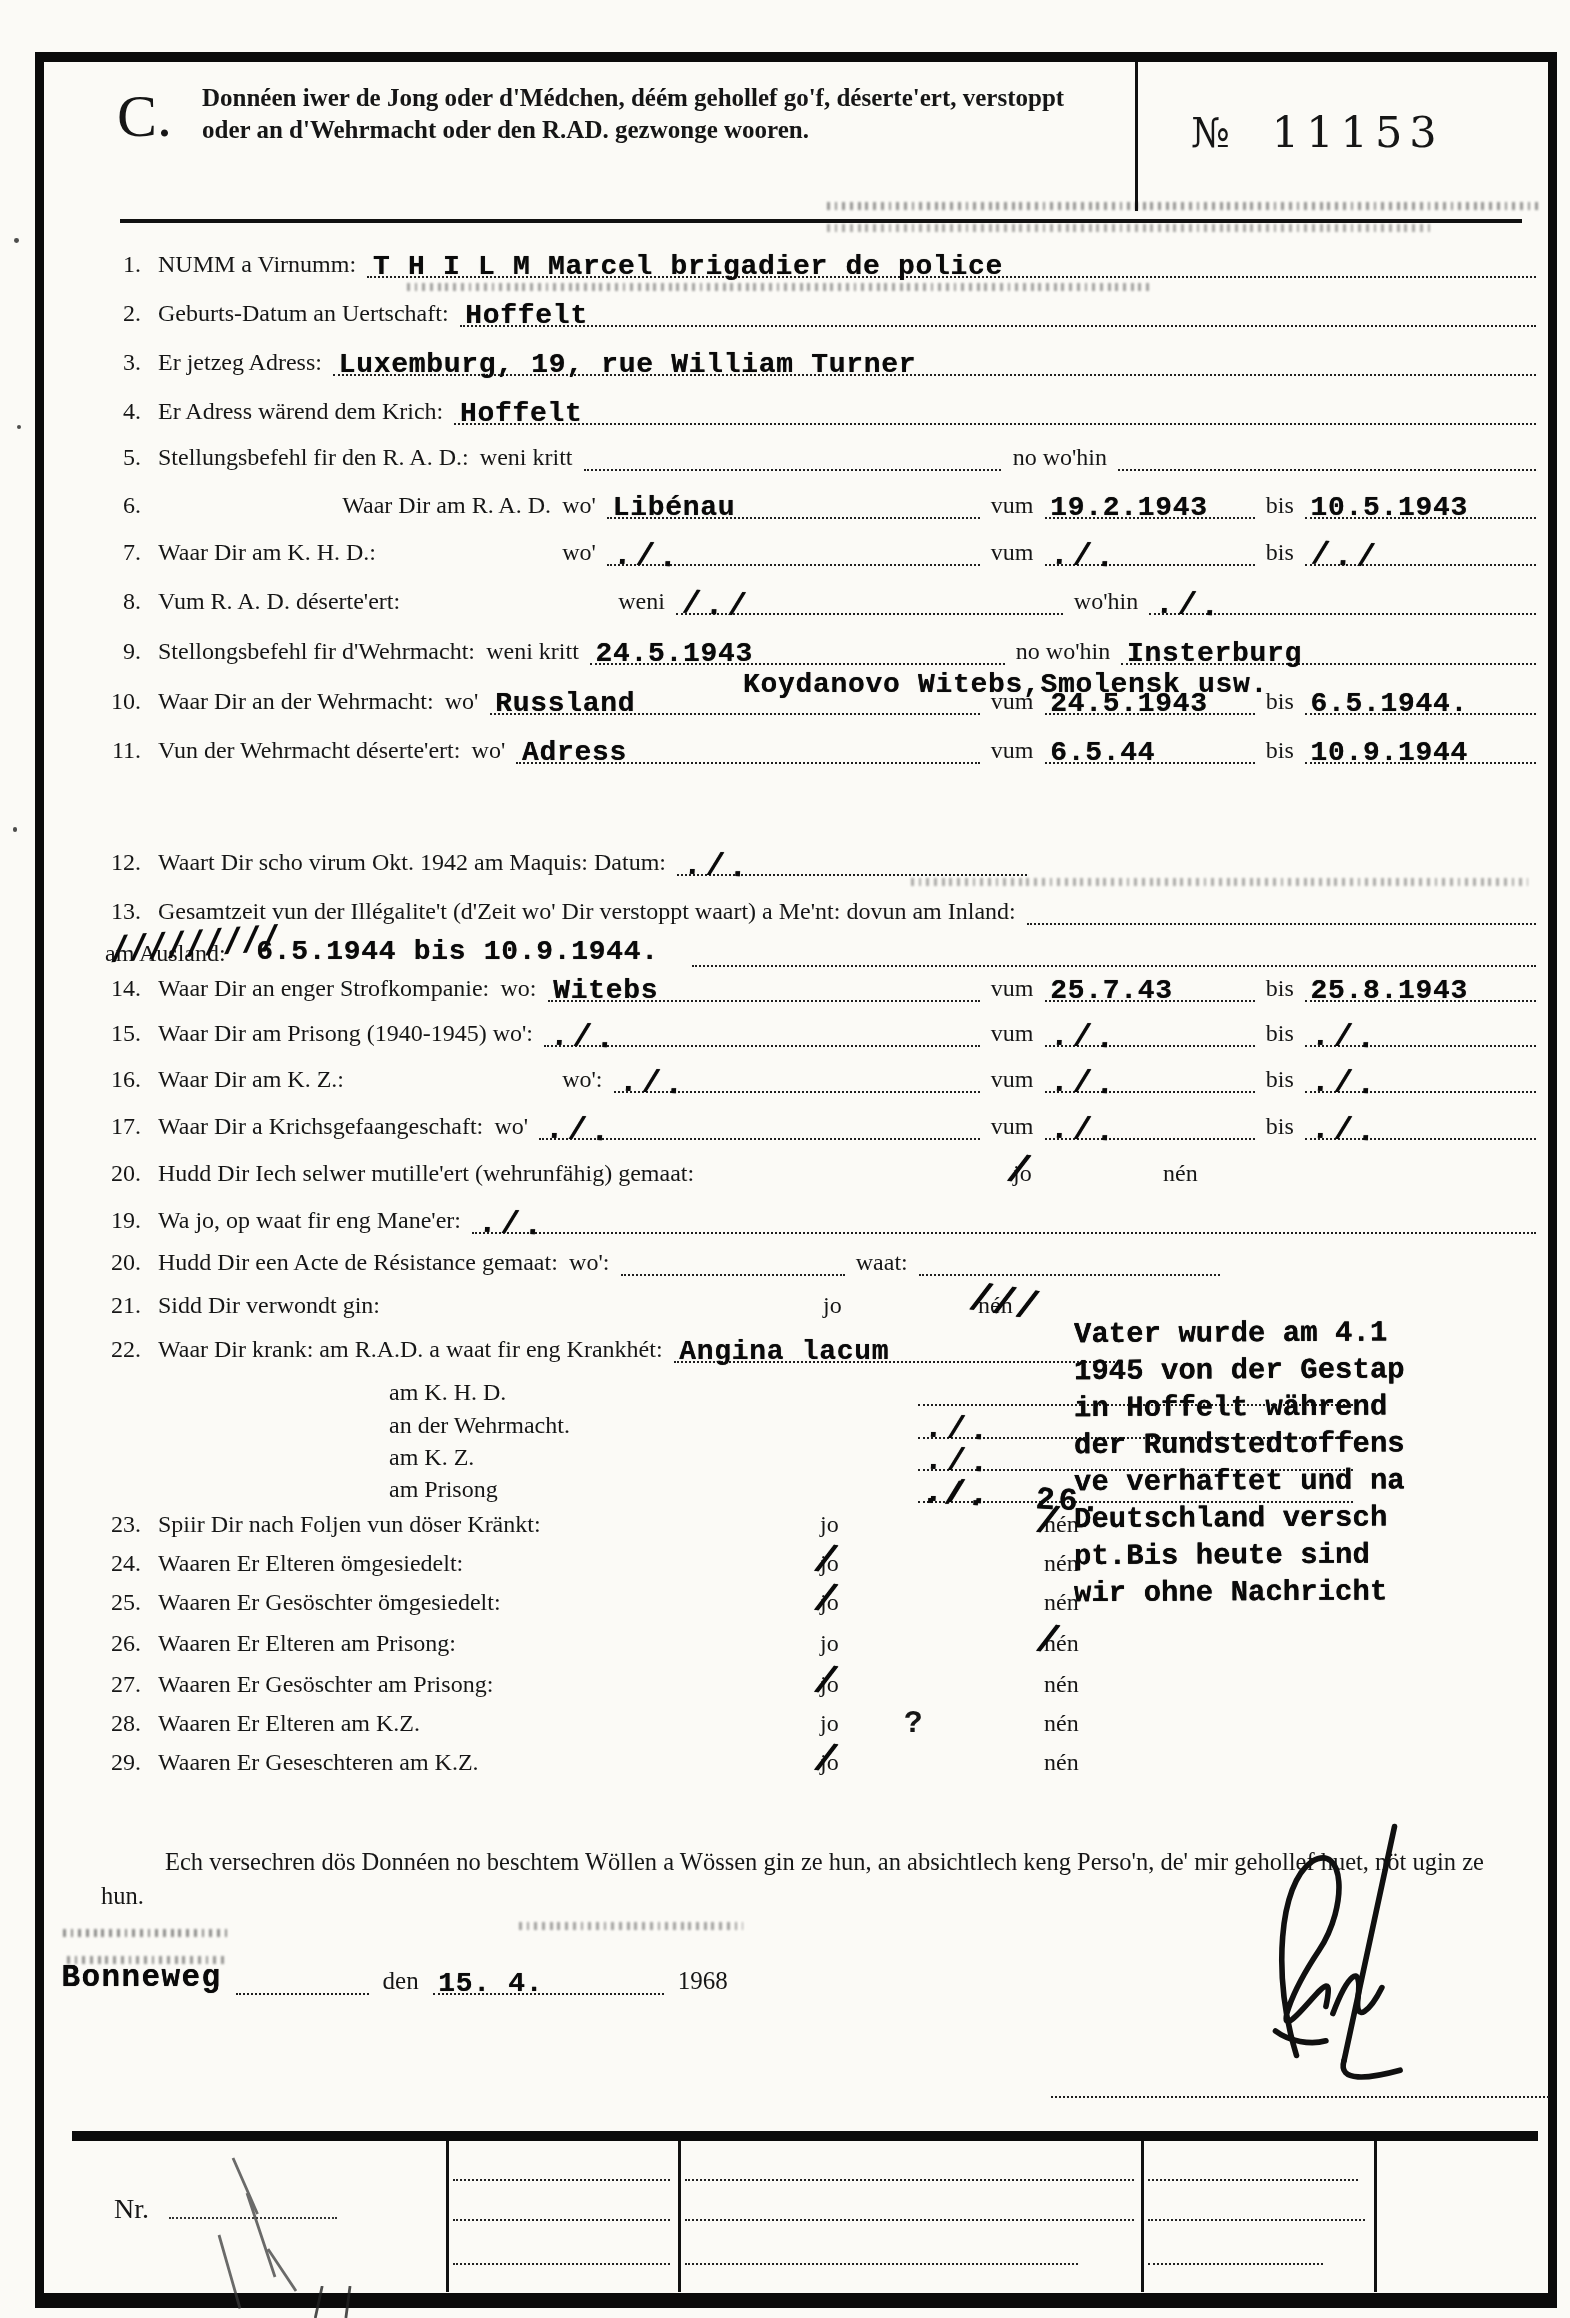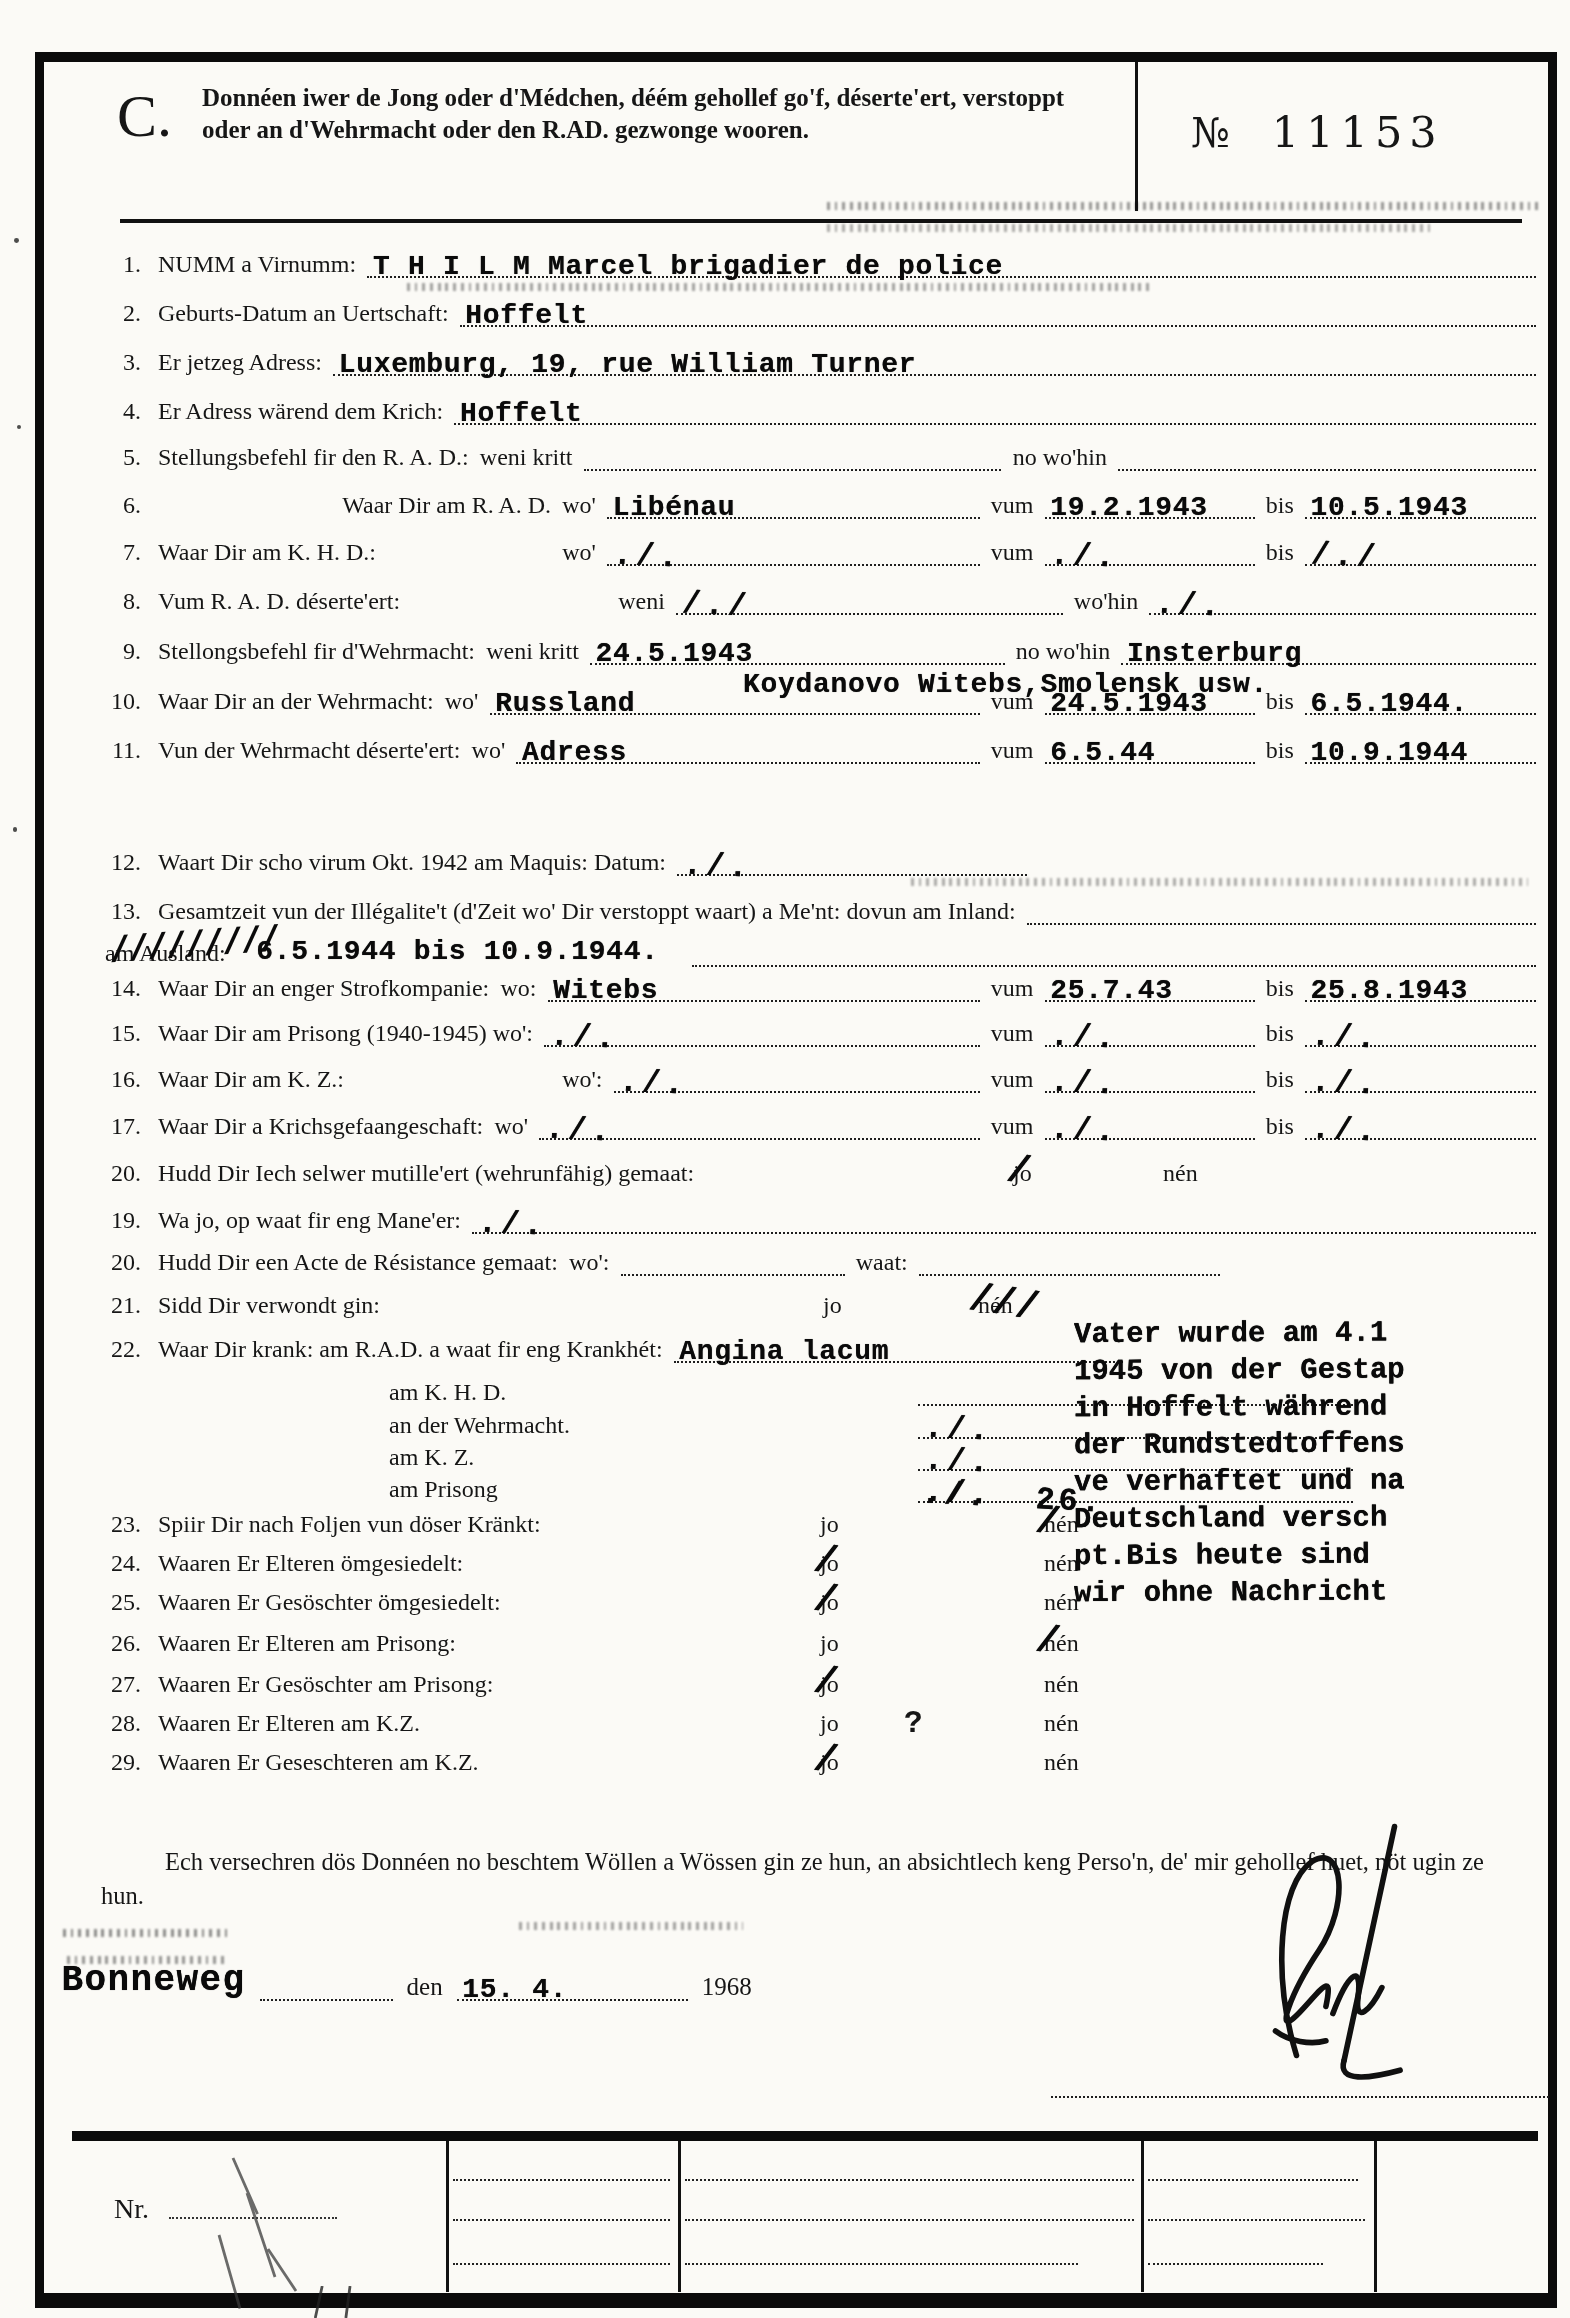--- a/index.html
+++ b/index.html
@@ -49,21 +49,21 @@
   #side-note{position:absolute;left:1030px;top:1253px;width:430px;overflow:hidden;z-index:5;}
   #side-note div{
     font-family:"Liberation Mono",monospace;font-weight:bold;font-size:29px;
     line-height:37px;white-space:nowrap;color:#0a0a0a;text-shadow:0 0 0.7px #000;
     transform:rotate(-0.3deg);
   }
   
   .declaration{position:absolute;left:57px;top:1758px;width:1395px;font-size:24.5px;line-height:1.42;text-indent:64px;}
   .sign-line{position:absolute;left:17.5px;top:1898px;display:flex;align-items:flex-end;gap:14px;font-size:25px;}
   .sign-line .typed-inline{
-    position:static;font-family:"Liberation Mono",monospace;font-weight:bold;font-size:36px;
+    position:static;font-family:"Liberation Mono",monospace;font-weight:bold;font-size:31px;
     letter-spacing:1.4px;color:#0a0a0a;text-shadow:0 0 0.7px #000;
   }
   .sign-line .fill{height:21px;}
   .sign-line .fill .typed{font-size:28px;}
   .sig-dotline{position:absolute;left:1007px;top:2034px;width:498px;border-bottom:2.1px dotted #1e1e1e;}
   #signature-svg{position:absolute;left:1021px;top:1738px;}
   
   .tbl-toprule{position:absolute;left:28px;top:2069px;width:1466px;height:9.8px;background:#0b0b0b;}
   .tbl-v{position:absolute;top:2079px;width:2.8px;height:151px;background:#111;}
   .tbl-dot{position:absolute;border-bottom:2.1px dotted #222;height:0;}

